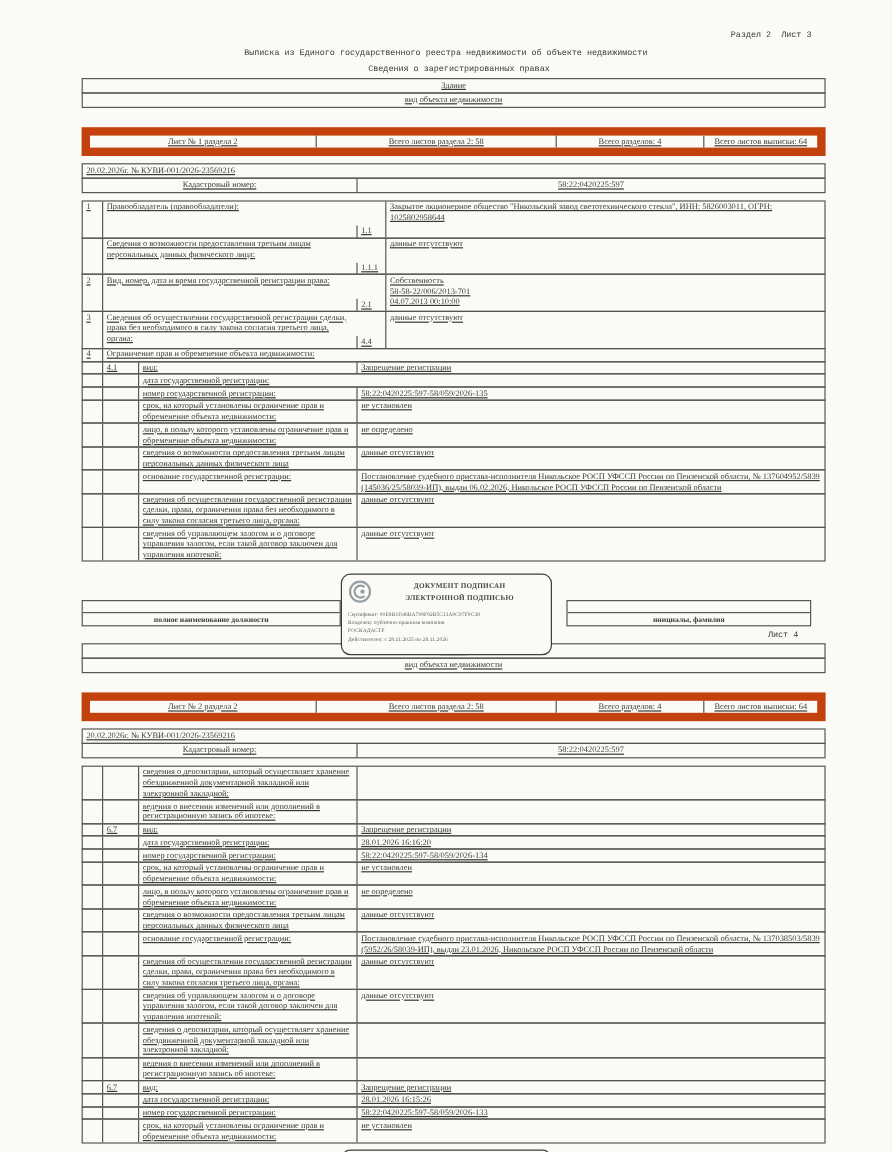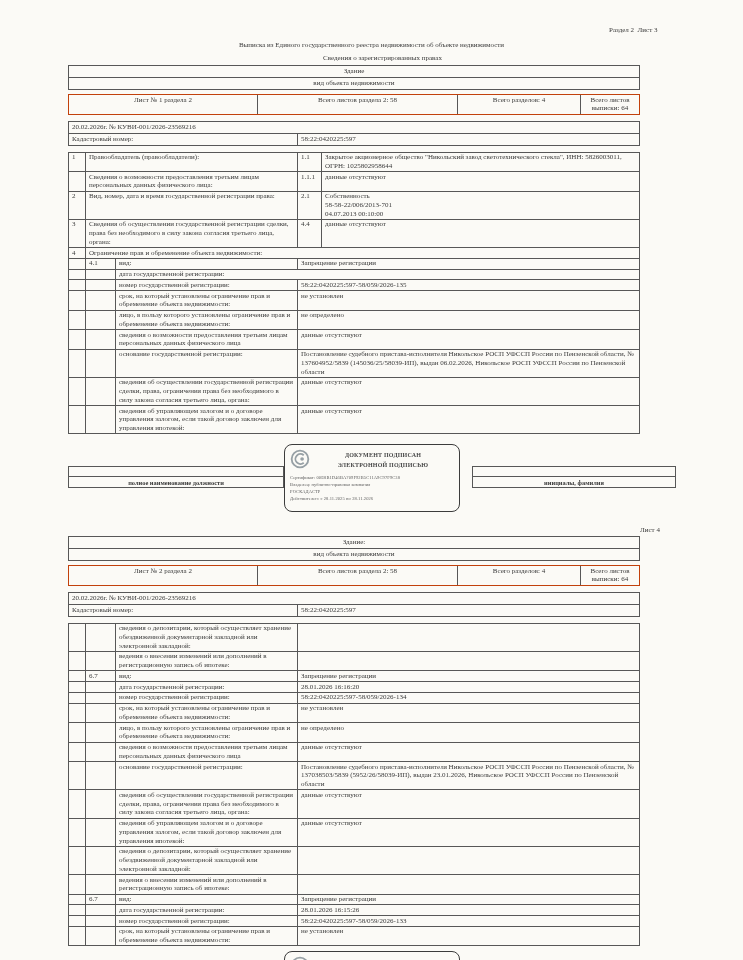--- a/index.html
+++ b/index.html
@@ -2,45 +2,45 @@
 <html><head>
 <meta charset="utf-8">
 <style>
   html,body{margin:0;padding:0;background:#e9e9e6;}
   .page{
     position:relative;width:743px;height:960px;margin:0 auto;
     background:#fbfaf6;overflow:hidden;
     font-family:"Liberation Serif","DejaVu Serif",serif;
     color:#3a3a3a;font-size:7px;line-height:1.25;
   }
-  .abs{position:absolute;}
-  
-  .sheet{position:absolute;left:68px;width:572px;}
+  .abs{position:absolute;font-family:Liberation Mono, monospace;}
+  
+  .sheet{position:absolute;left:68px;width:620px;text-decoration:underline;}
   #sheet1{top:66px;}
   #sheet2{top:537px;}
   
   .hdr-row{border:1px solid #575757;margin-top:-1px;text-align:center;padding:1px 2px;background:transparent;}
-  .meta-row{display:flex;border:1px solid #c2410c;margin-top:4px;justify-content:center;}
+  .meta-row{display:flex;border:7px solid #c2410c;margin-top:16px;justify-content:center;}
   .meta-row>div{padding:1px 2px;text-align:center;box-sizing:border-box;}
   .meta-row>div+div{border-left:1px solid #575757;}
   .m1{flex:0 0 188px;} .m2{flex:0 0 200px;} .m3{flex:0 0 123px;} .m4{flex:1 1 auto;}
   .docrow{border:1px solid #575757;margin-top:6px;padding:1px 3px;}
   .cadrow{display:flex;border:1px solid #575757;margin-top:-1px;}
-  .cadrow>div{padding:1px 3px;box-sizing:border-box;}
+  .cadrow>div{padding:1px 3px;box-sizing:border-box;text-align:center;}
   .cadrow>div+div{border-left:1px solid #575757;}
   .cad-l{flex:0 0 228px;} .cad-v{flex:1 1 auto;}
   
   .rows{margin-top:7px;}
   .row{display:flex;border:1px solid #575757;margin-top:-1px;align-items:stretch;}
   .row>div{padding:0.5px 3px;box-sizing:border-box;}
   .row>div+div{border-left:1px solid #575757;}
   .r-n{flex:0 0 16px;}
   .r-n2{flex:0 0 30px;}
   .r-label-a{flex:0 0 212px;}
-  .r-sub{flex:0 0 24px;}
+  .r-sub{flex:0 0 24px;margin-top:20px;}
   .r-label-b{flex:0 0 182px;}
   .r-label-h{flex:1 1 auto;}
   .r-val{flex:1 1 auto;white-space:pre-line;}
   
   .doc-title{left:0;width:743px;text-align:center;}
   
   .sig-area{position:relative;height:74px;margin-top:10px;}
   .sigbox{position:absolute;border:1px solid #575757;height:22px;box-sizing:border-box;background:transparent;}
   .sigbox .sb-top{height:9px;border-bottom:1px solid #575757;}
   .sigbox .sb-label{text-align:center;font-weight:bold;font-size:6.4px;line-height:11px;}

